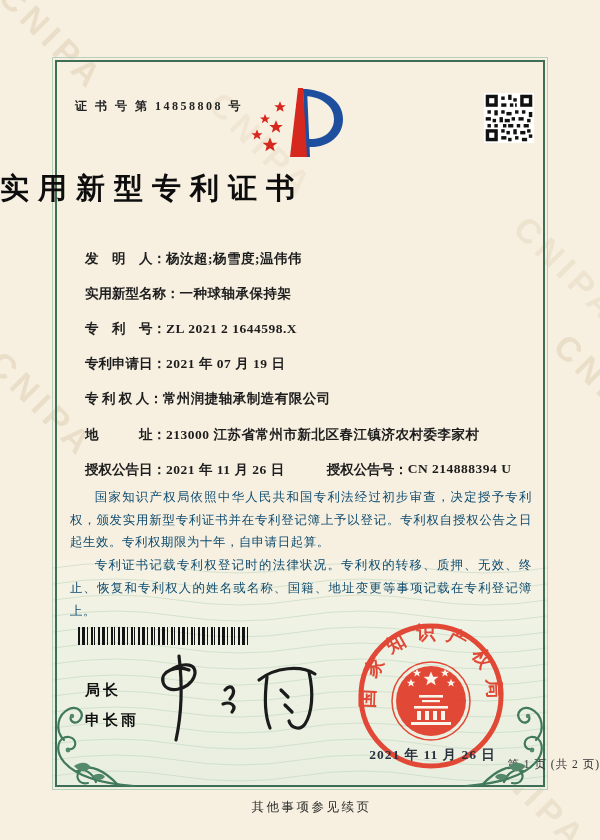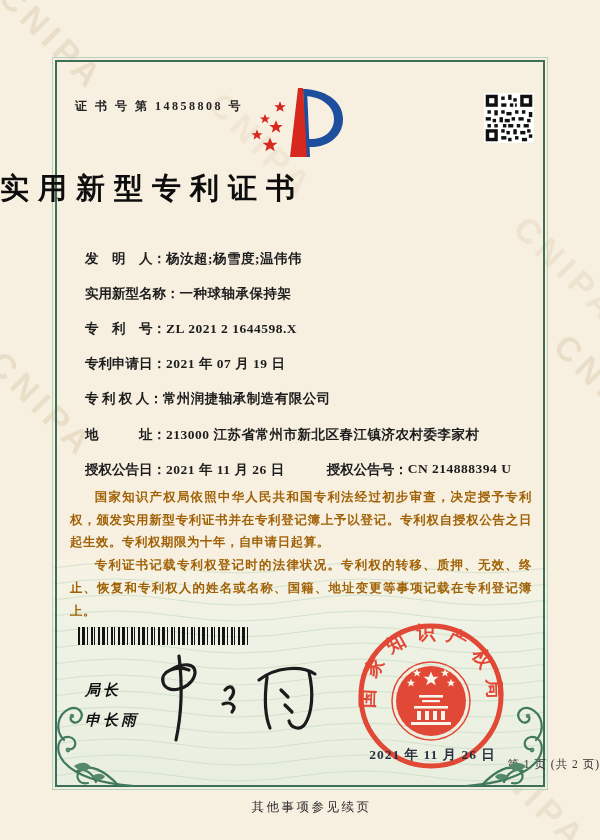--- a/index.html
+++ b/index.html
@@ -45,37 +45,36 @@
   }
   
   .fields{position:absolute;left:85px;top:241px;width:450px;z-index:4;}
   .frow{height:35.2px;display:flex;align-items:center;font-size:13.5px;font-weight:600;color:#1d1d1d;}
   .flabel{white-space:pre;}
   .fvalue{white-space:pre;letter-spacing:.5px;}
   .fpair2{margin-left:42px;display:flex;}
   
   .body-text{
     position:absolute;left:70px;top:486px;width:462px;z-index:4;
-    font-size:12.4px;line-height:1.83;letter-spacing:.6px;color:#a16207;
+    font-size:12.4px;line-height:1.83;letter-spacing:.6px;color:#0c4a6e;
     text-align:justify;
-    font-weight:bold;
   }
   .body-text p{margin:0;text-indent:2em;}
   
   .barcode{
     position:absolute;left:78px;top:627px;width:173px;height:18px;z-index:4;
     background:repeating-linear-gradient(90deg,
       #141414 0 2px,transparent 2px 4px,
       #141414 4px 7px,transparent 7px 9px,
       #141414 9px 10px,transparent 10px 13px,
       #141414 13px 15px,transparent 15px 16px,
       #141414 16px 17px,transparent 17px 20px);
   }
   
-  .director{position:absolute;left:85px;top:681px;z-index:5;font-size:15px;font-weight:bold;color:#111;font-style:italic;}
+  .director{position:absolute;left:85px;top:681px;z-index:5;font-size:15px;font-weight:bold;color:#111;}
   .director div{margin-bottom:11px;letter-spacing:3px;}
   .signature{position:absolute;left:133px;top:650px;width:205px;height:98px;z-index:5;}
   
   .seal{position:absolute;left:356px;top:621px;width:150px;height:150px;z-index:5;opacity:.92;}
   .seal-date{
     position:absolute;left:350px;top:746px;width:165px;text-align:center;z-index:6;
     font-size:13.5px;font-weight:600;color:#2a3240;letter-spacing:1px;
   }
   .page-no{
     position:absolute;left:0;right:0;top:757px;text-align:right;z-index:4;

